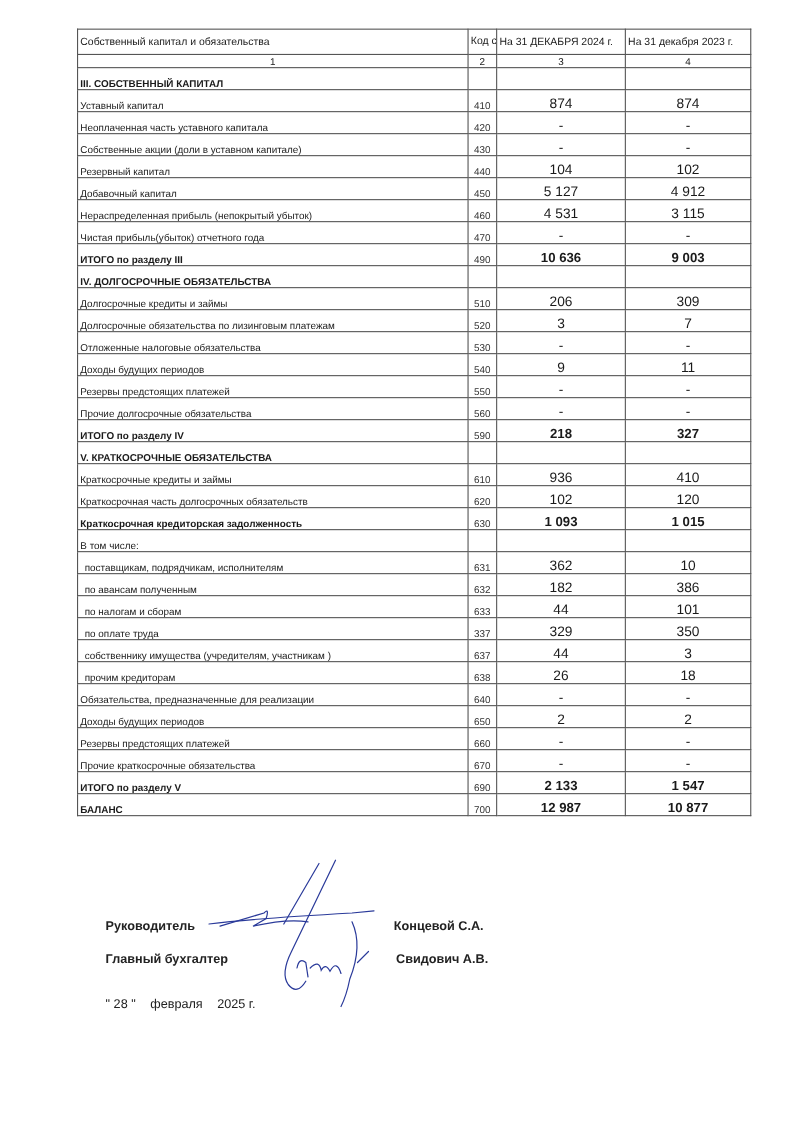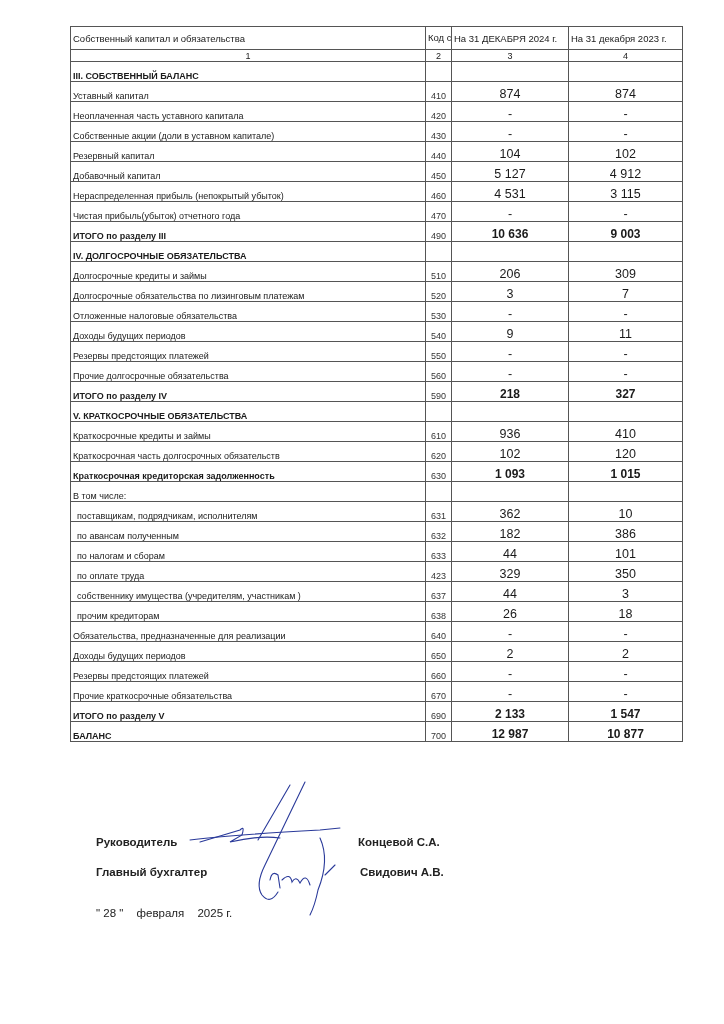--- a/index.html
+++ b/index.html
@@ -76,21 +76,21 @@
       </tr>
       <tr class="numrow">
         <td>1</td>
         <td>2</td>
         <td>3</td>
         <td>4</td>
       </tr>
     </thead>
     <tbody id="rows">
         <tr class="r section">
-          <td class="label">III. СОБСТВЕННЫЙ БАЛАНС</td>
+          <td class="label">III. СОБСТВЕННЫЙ КАПИТАЛ</td>
           <td class="code"></td>
           <td class="val"></td>
           <td class="val"></td>
         </tr>
         <tr class="r normal">
           <td class="label">Уставный капитал</td>
           <td class="code">410</td>
           <td class="val">874</td>
           <td class="val">874</td>
         </tr>
@@ -227,21 +227,21 @@
           <td class="val">386</td>
         </tr>
         <tr class="r sub">
           <td class="label sub">по налогам и сборам</td>
           <td class="code">633</td>
           <td class="val">44</td>
           <td class="val">101</td>
         </tr>
         <tr class="r sub">
           <td class="label sub">по оплате труда</td>
-          <td class="code">423</td>
+          <td class="code">337</td>
           <td class="val">329</td>
           <td class="val">350</td>
         </tr>
         <tr class="r sub">
           <td class="label sub">собственнику имущества (учредителям, участникам )</td>
           <td class="code">637</td>
           <td class="val">44</td>
           <td class="val">3</td>
         </tr>
         <tr class="r sub">

